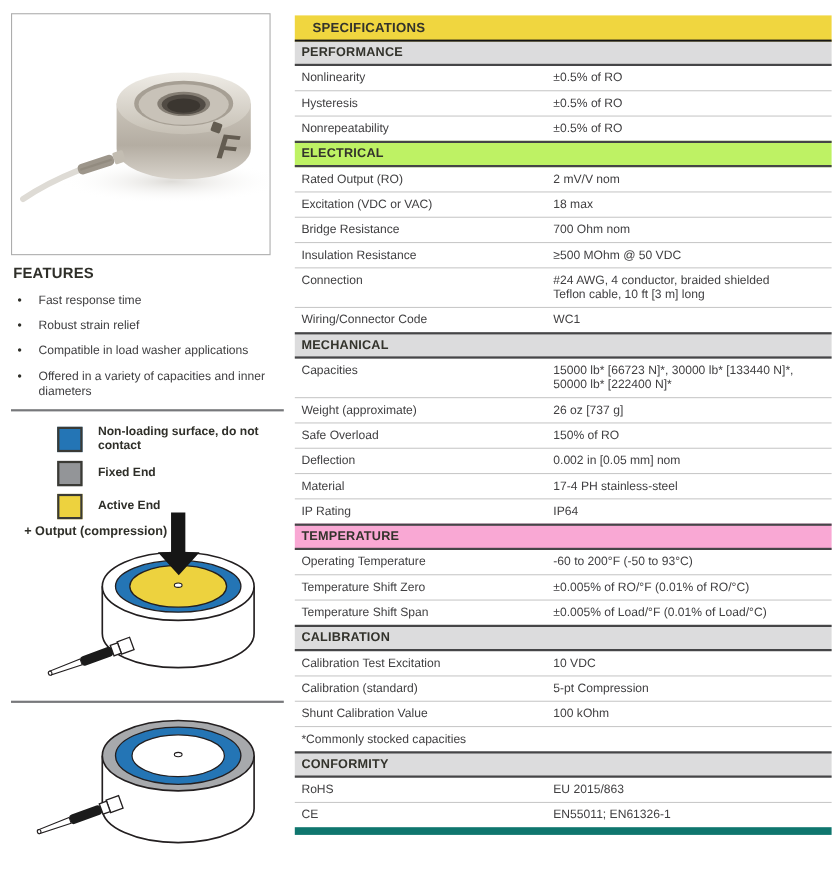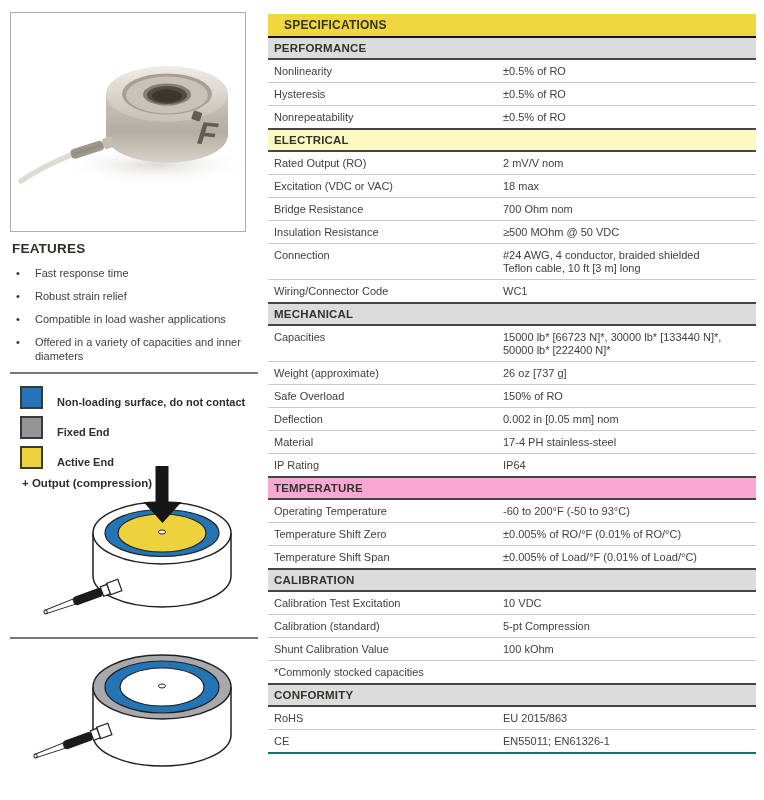--- a/index.html
+++ b/index.html
@@ -9,38 +9,38 @@
   
   .photo-box{position:absolute;left:10px;top:12px;width:234px;height:218px;
              border:1px solid #adadad;background:#fff;}
   .features{position:absolute;left:12px;top:241px;width:240px;}
   .features-title{font-size:13.5px;font-weight:bold;color:#2f2f29;margin-bottom:10px;letter-spacing:.2px;}
   .feature-item{display:flex;font-size:11px;line-height:14px;color:#414042;margin-bottom:9px;}
   .feature-item .bullet{flex:0 0 19px;padding-left:4px;color:#2f2f29;}
   .divider{position:absolute;left:10px;width:248px;height:0;border-top:2px solid #77787B;}
   .d1{top:372px;} .d2{top:637px;}
   .legend{position:absolute;left:20px;top:386px;width:238px;}
-  .legend-row{display:flex;align-items:flex-end;margin-bottom:7px;}
+  .legend-row{display:flex;align-items:center;margin-bottom:7px;margin-left:32px;}
   .swatch{width:19px;height:19px;border:2px solid #3A3A35;flex:0 0 auto;}
   .legend-label{font-size:11px;font-weight:bold;color:#2f2f29;margin-left:14px;line-height:13px;}
   .output-label{position:absolute;left:22px;top:477px;font-size:11.5px;font-weight:bold;color:#2f2f29;}
   .illus{position:absolute;left:10px;pointer-events:none;}
   .illus1{top:462px;} .illus2{top:646px;}
 
   
   .spec{position:absolute;left:268px;top:14px;width:488px;color:#414042;}
   .spec-title{font-size:12px;font-weight:bold;color:#33332c;padding:4px 6px;line-height:14px;
               border-bottom:2px solid #161616;letter-spacing:.2px;}
   .sec-header{font-size:11.5px;font-weight:bold;color:#33332c;padding:3px 6px;line-height:14px;
               border-top:2px solid #454547;border-bottom:2px solid #454547;letter-spacing:.2px;}
   .section:first-child .sec-header{border-top:none;}
   .row{display:flex;font-size:11px;line-height:13px;}
   .rows .row{border-bottom:1px solid #C9C9C9;}
   .rows .row:last-child{border-bottom:none;}
-  .section:last-child .rows .row:last-child{border-bottom:2px solid #0f766e;justify-content:space-between;}
+  .section:last-child .rows .row:last-child{border-bottom:7px solid #0f766e;justify-content:space-between;}
   .cell{padding:5px 0 4px;}
   .label{flex:0 0 229px;padding-left:6px;}
   .value{flex:1;white-space:pre-line;}
   .footnote{padding:5px 0 4px 6px;display:block;}
 </style>
 </head>
 <body>
 
 <div class="page">
 
@@ -170,21 +170,21 @@
               <div class="cell label">Hysteresis</div>
               <div class="cell value">±0.5% of RO</div>
             </div>
             <div class="row">
               <div class="cell label">Nonrepeatability</div>
               <div class="cell value">±0.5% of RO</div>
             </div>
           </div>
         </div>
         <div class="section">
-          <div class="sec-header" style="background: #fef9c3;">ELECTRICAL</div>
+          <div class="sec-header" style="background: #bef264;">ELECTRICAL</div>
           <div class="rows">
             <div class="row">
               <div class="cell label">Rated Output (RO)</div>
               <div class="cell value">2 mV/V nom</div>
             </div>
             <div class="row">
               <div class="cell label">Excitation (VDC or VAC)</div>
               <div class="cell value">18 max</div>
             </div>
             <div class="row">

